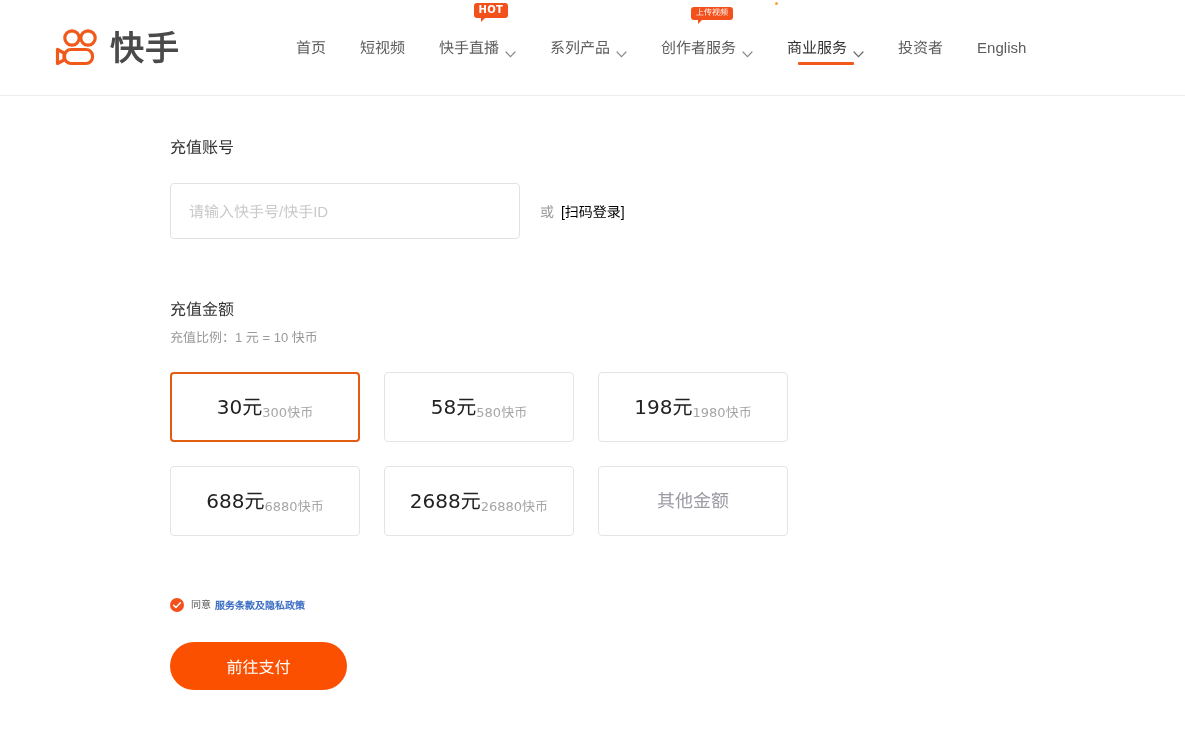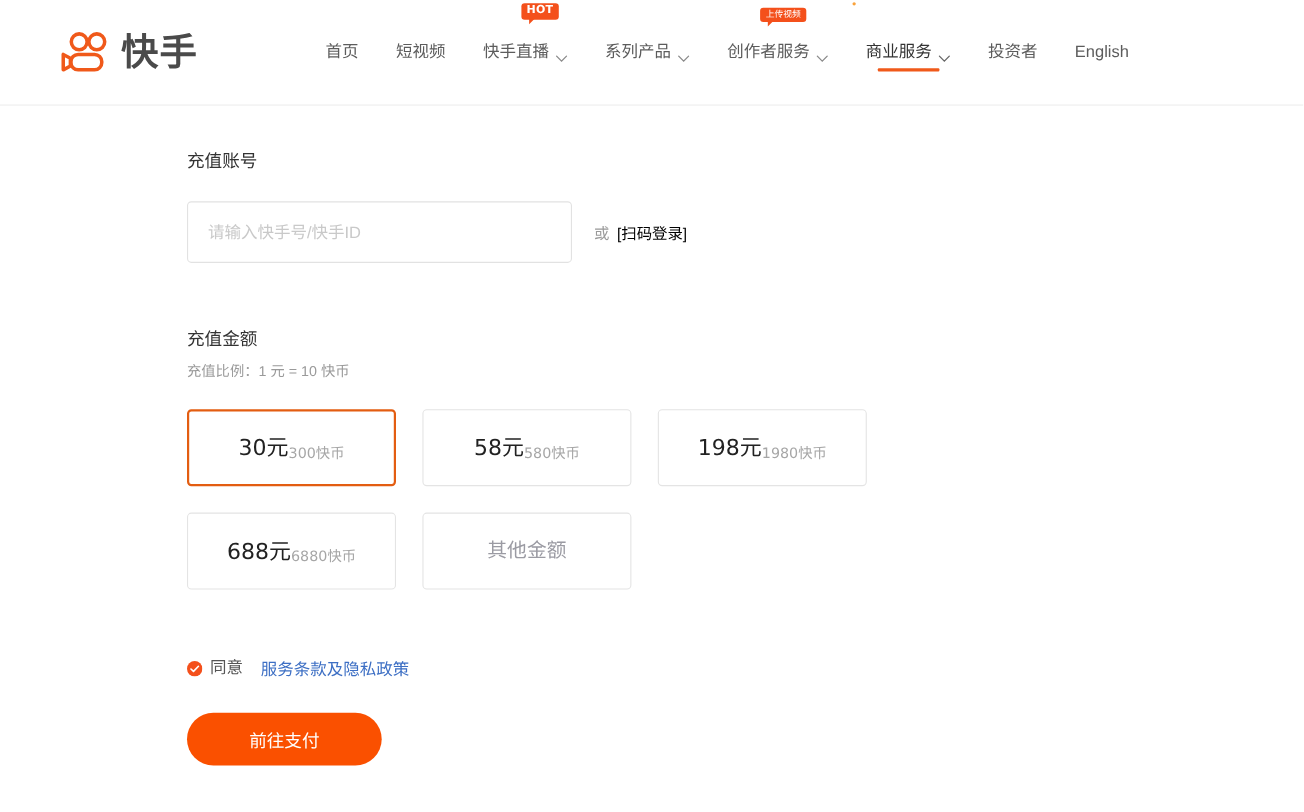--- a/index.html
+++ b/index.html
@@ -230,36 +230,37 @@
     font-size: 18px;
     color: #9b9ba3;
     margin: 0;
   }
 
   
   .agreement {
     margin-top: 61px;
     display: flex;
     align-items: center;
-    font-size: 15px;
+    font-size: 10px;
     color: #555555;
   }
   .checkmark-circle {
     width: 14px;
     height: 14px;
     flex: 0 0 auto;
     margin-right: 7px;
     cursor: pointer;
   }
   .agreement-text { line-height: 1; }
   .agreement-link {
     color: #3d6fc4;
     text-decoration: none;
     cursor: pointer;
-    margin-left: 16px;
+    margin-left: 4px;
+    font-weight: bold;
   }
 
   
   .pay-button {
     margin-top: 30px;
     width: 177px;
     height: 48px;
     border: none;
     border-radius: 24px;
     background: #fa5000;
@@ -384,20 +385,24 @@
       <div class="amount-card">
         <span class="price">198元</span>
         <span class="coins">1980快币</span>
       </div>
 
       <div class="amount-card">
         <span class="price">688元</span>
         <span class="coins">6880快币</span>
       </div>
 
+      <div class="amount-card">
+        <span class="price">2688元</span>
+        <span class="coins">26880快币</span>
+      </div>
 
       <div class="amount-card other">
         <span class="price">其他金额</span>
 
       </div>
 
     </div>
   </section>
 
   <div class="agreement">

